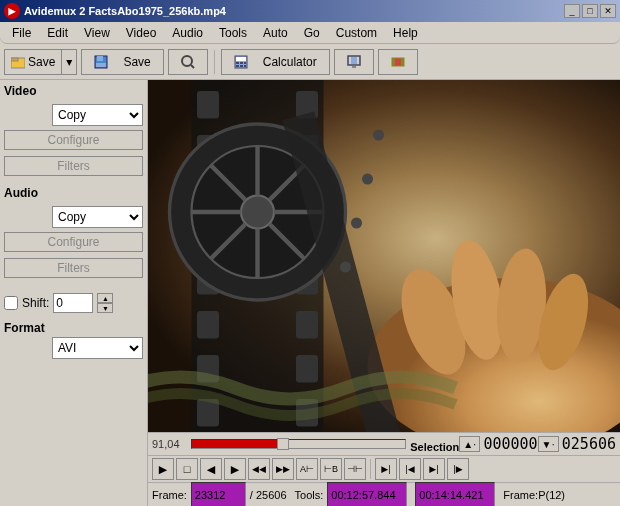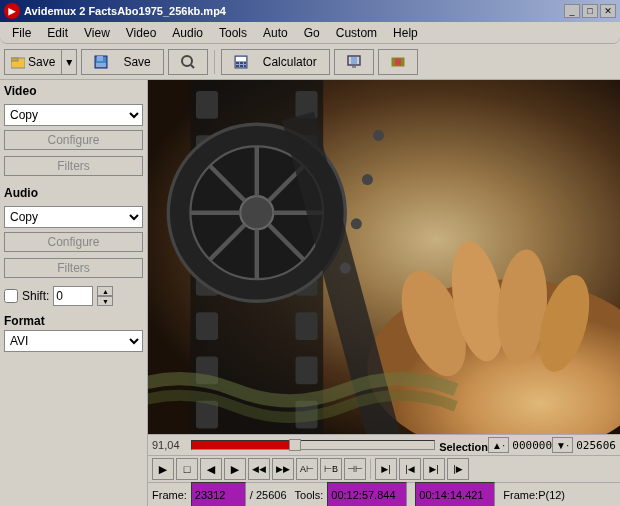--- a/index.html
+++ b/index.html
@@ -144,37 +144,38 @@
       align-items: center;
       gap: 2px;
     }
     select {
       flex: 1;
       height: 22px;
       background: #fff;
       border: 1px solid #888;
       font-size: 12px;
       padding: 1px;
+      margin-left: 48px;
     }
     .panel-btn {
       background: #d4d0c8;
       border: 1px solid #888;
       padding: 2px 0;
       cursor: pointer;
       font-size: 12px;
       color: #888;
       text-align: center;
       width: 100%;
       margin-bottom: 2px;
     }
     .shift-row {
       display: flex;
       align-items: center;
       gap: 4px;
-      margin-top: 2px;
+      margin-top: 9px;
     }
     .shift-input {
       width: 40px;
       height: 20px;
       border: 1px solid #888;
       padding: 1px 2px;
       font-size: 12px;
     }
     .spin-btn-group {
       display: flex;
@@ -293,21 +294,21 @@
       background: #d4d0c8;
       border: 1px solid #888;
       padding: 0 3px;
       font-size: 10px;
       height: 16px;
       display: flex;
       align-items: center;
       cursor: pointer;
     }
     .sel-value {
-      font-size: 11px;
+      font-size: 15px;
       font-family: monospace;
     }
 
     
     #app {
       width: 620px;
       height: 506px;
       display: flex;
       flex-direction: column;
       overflow: hidden;

